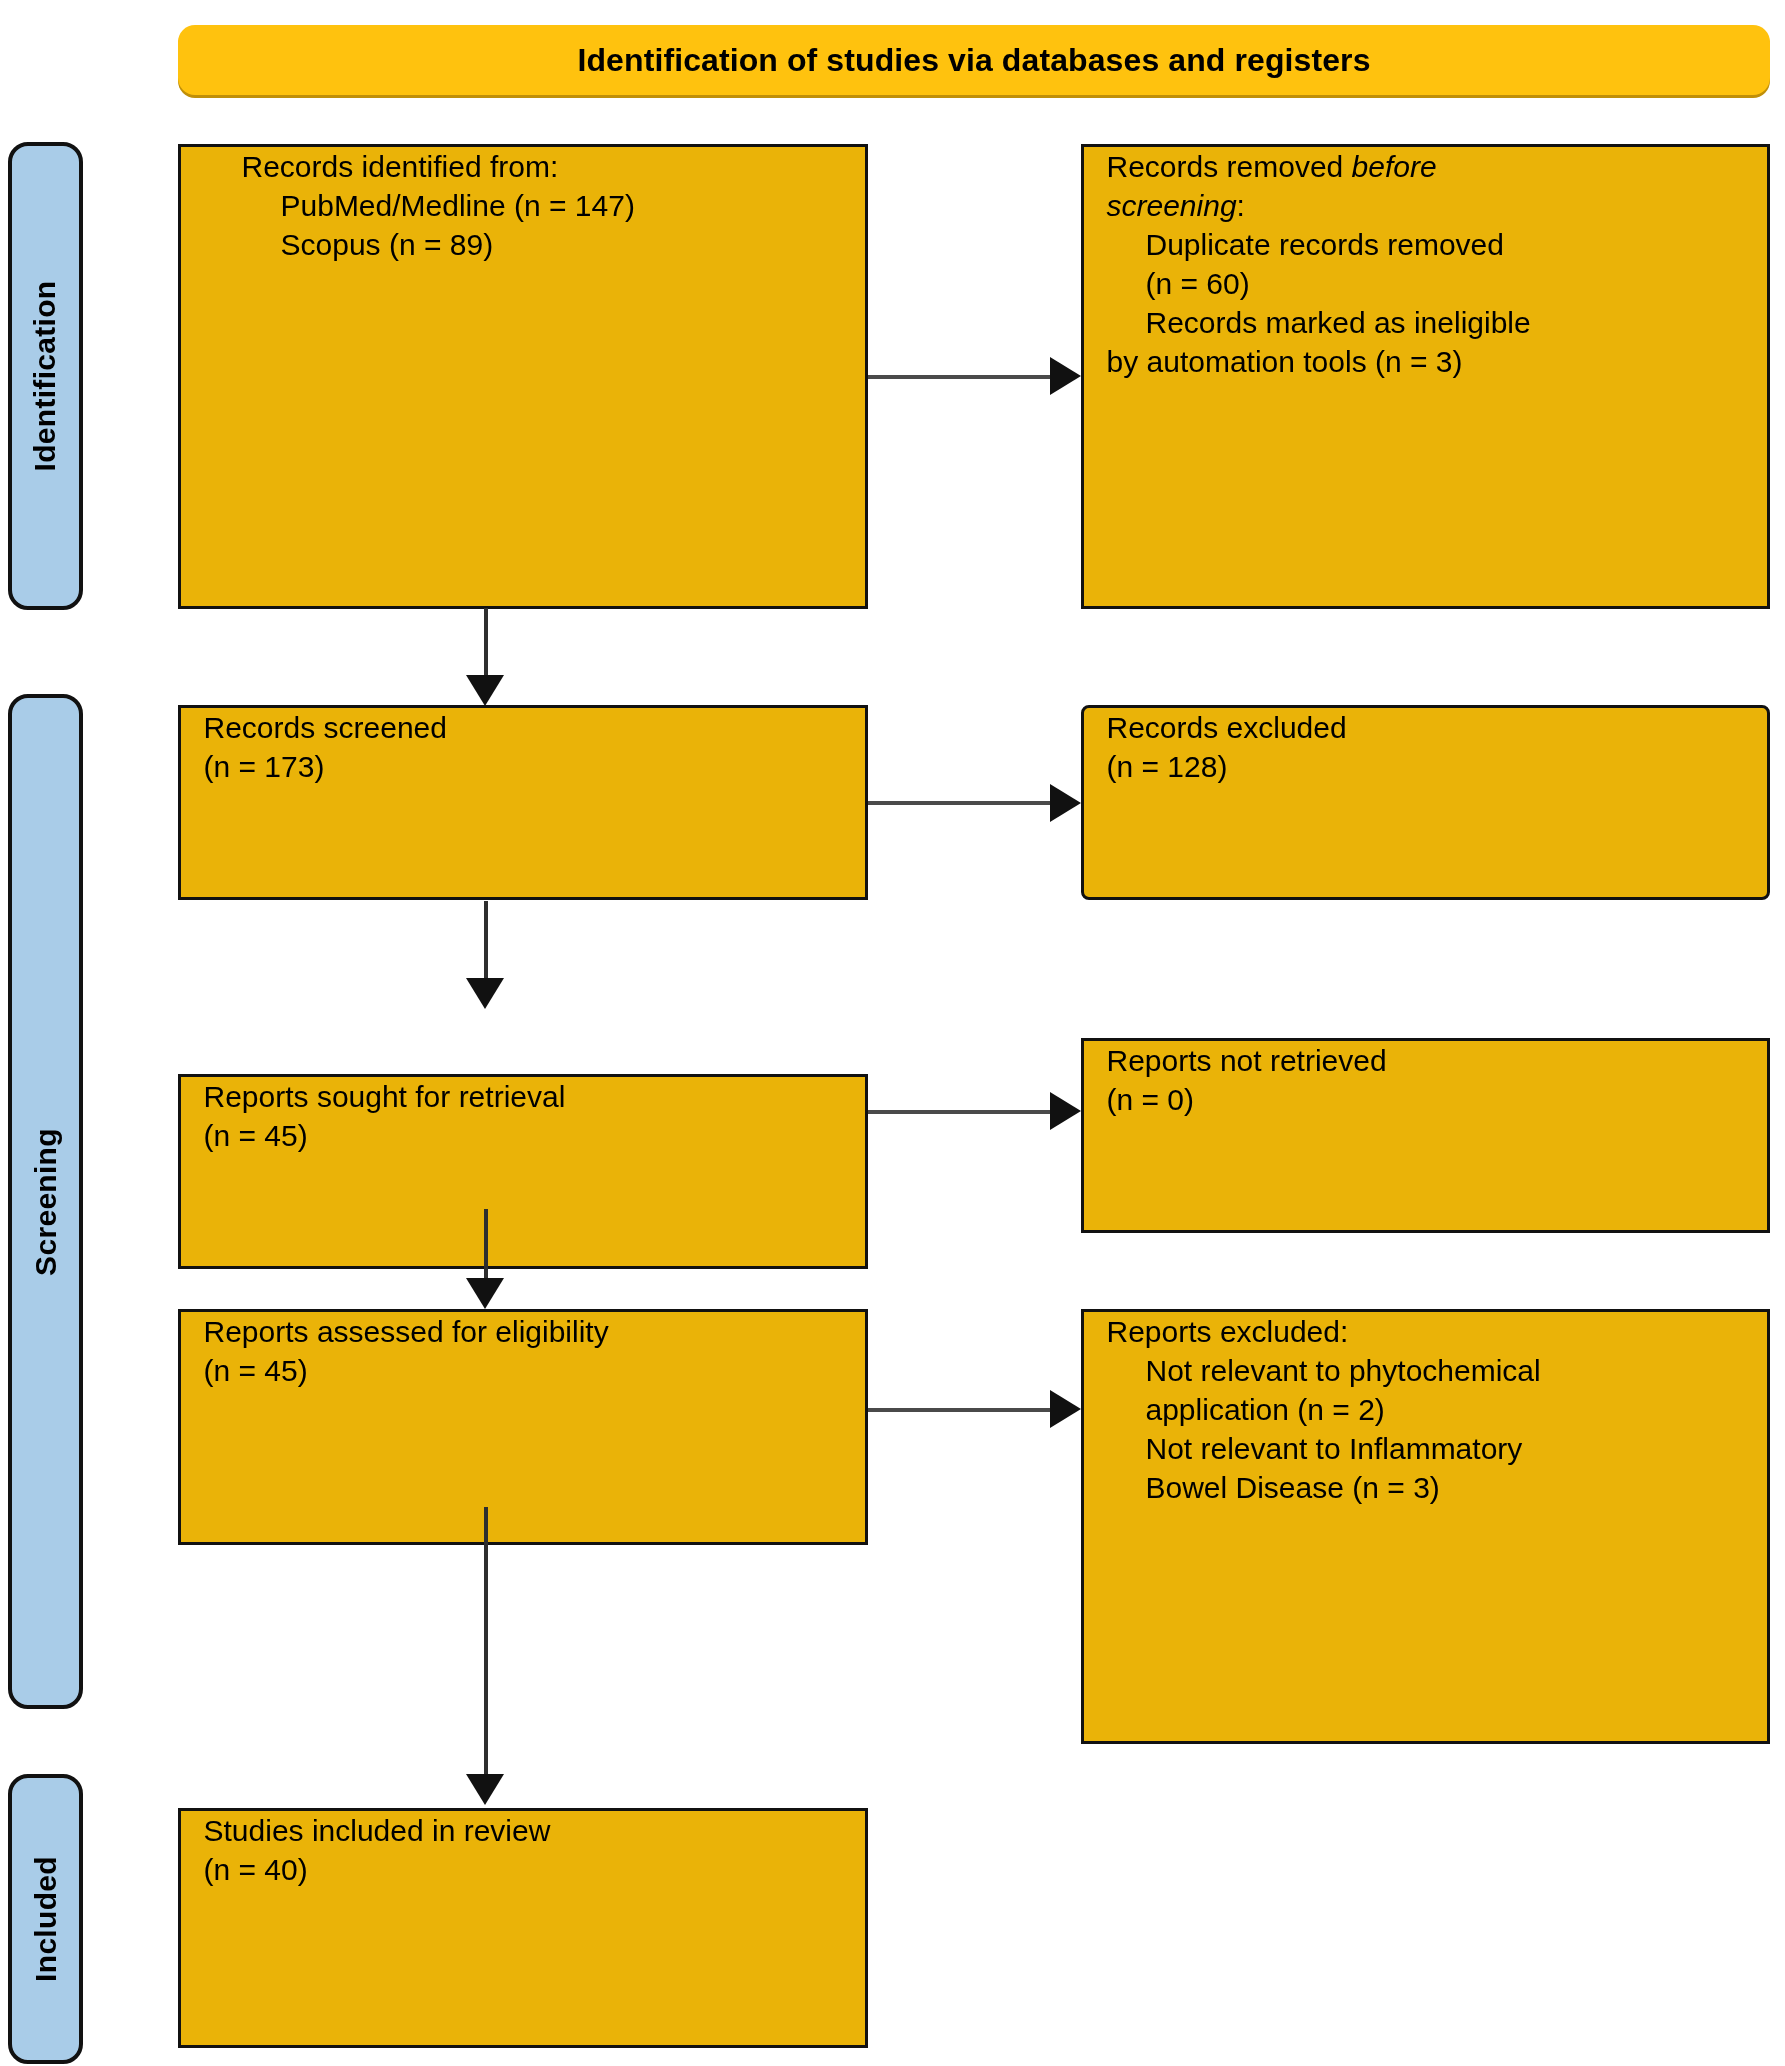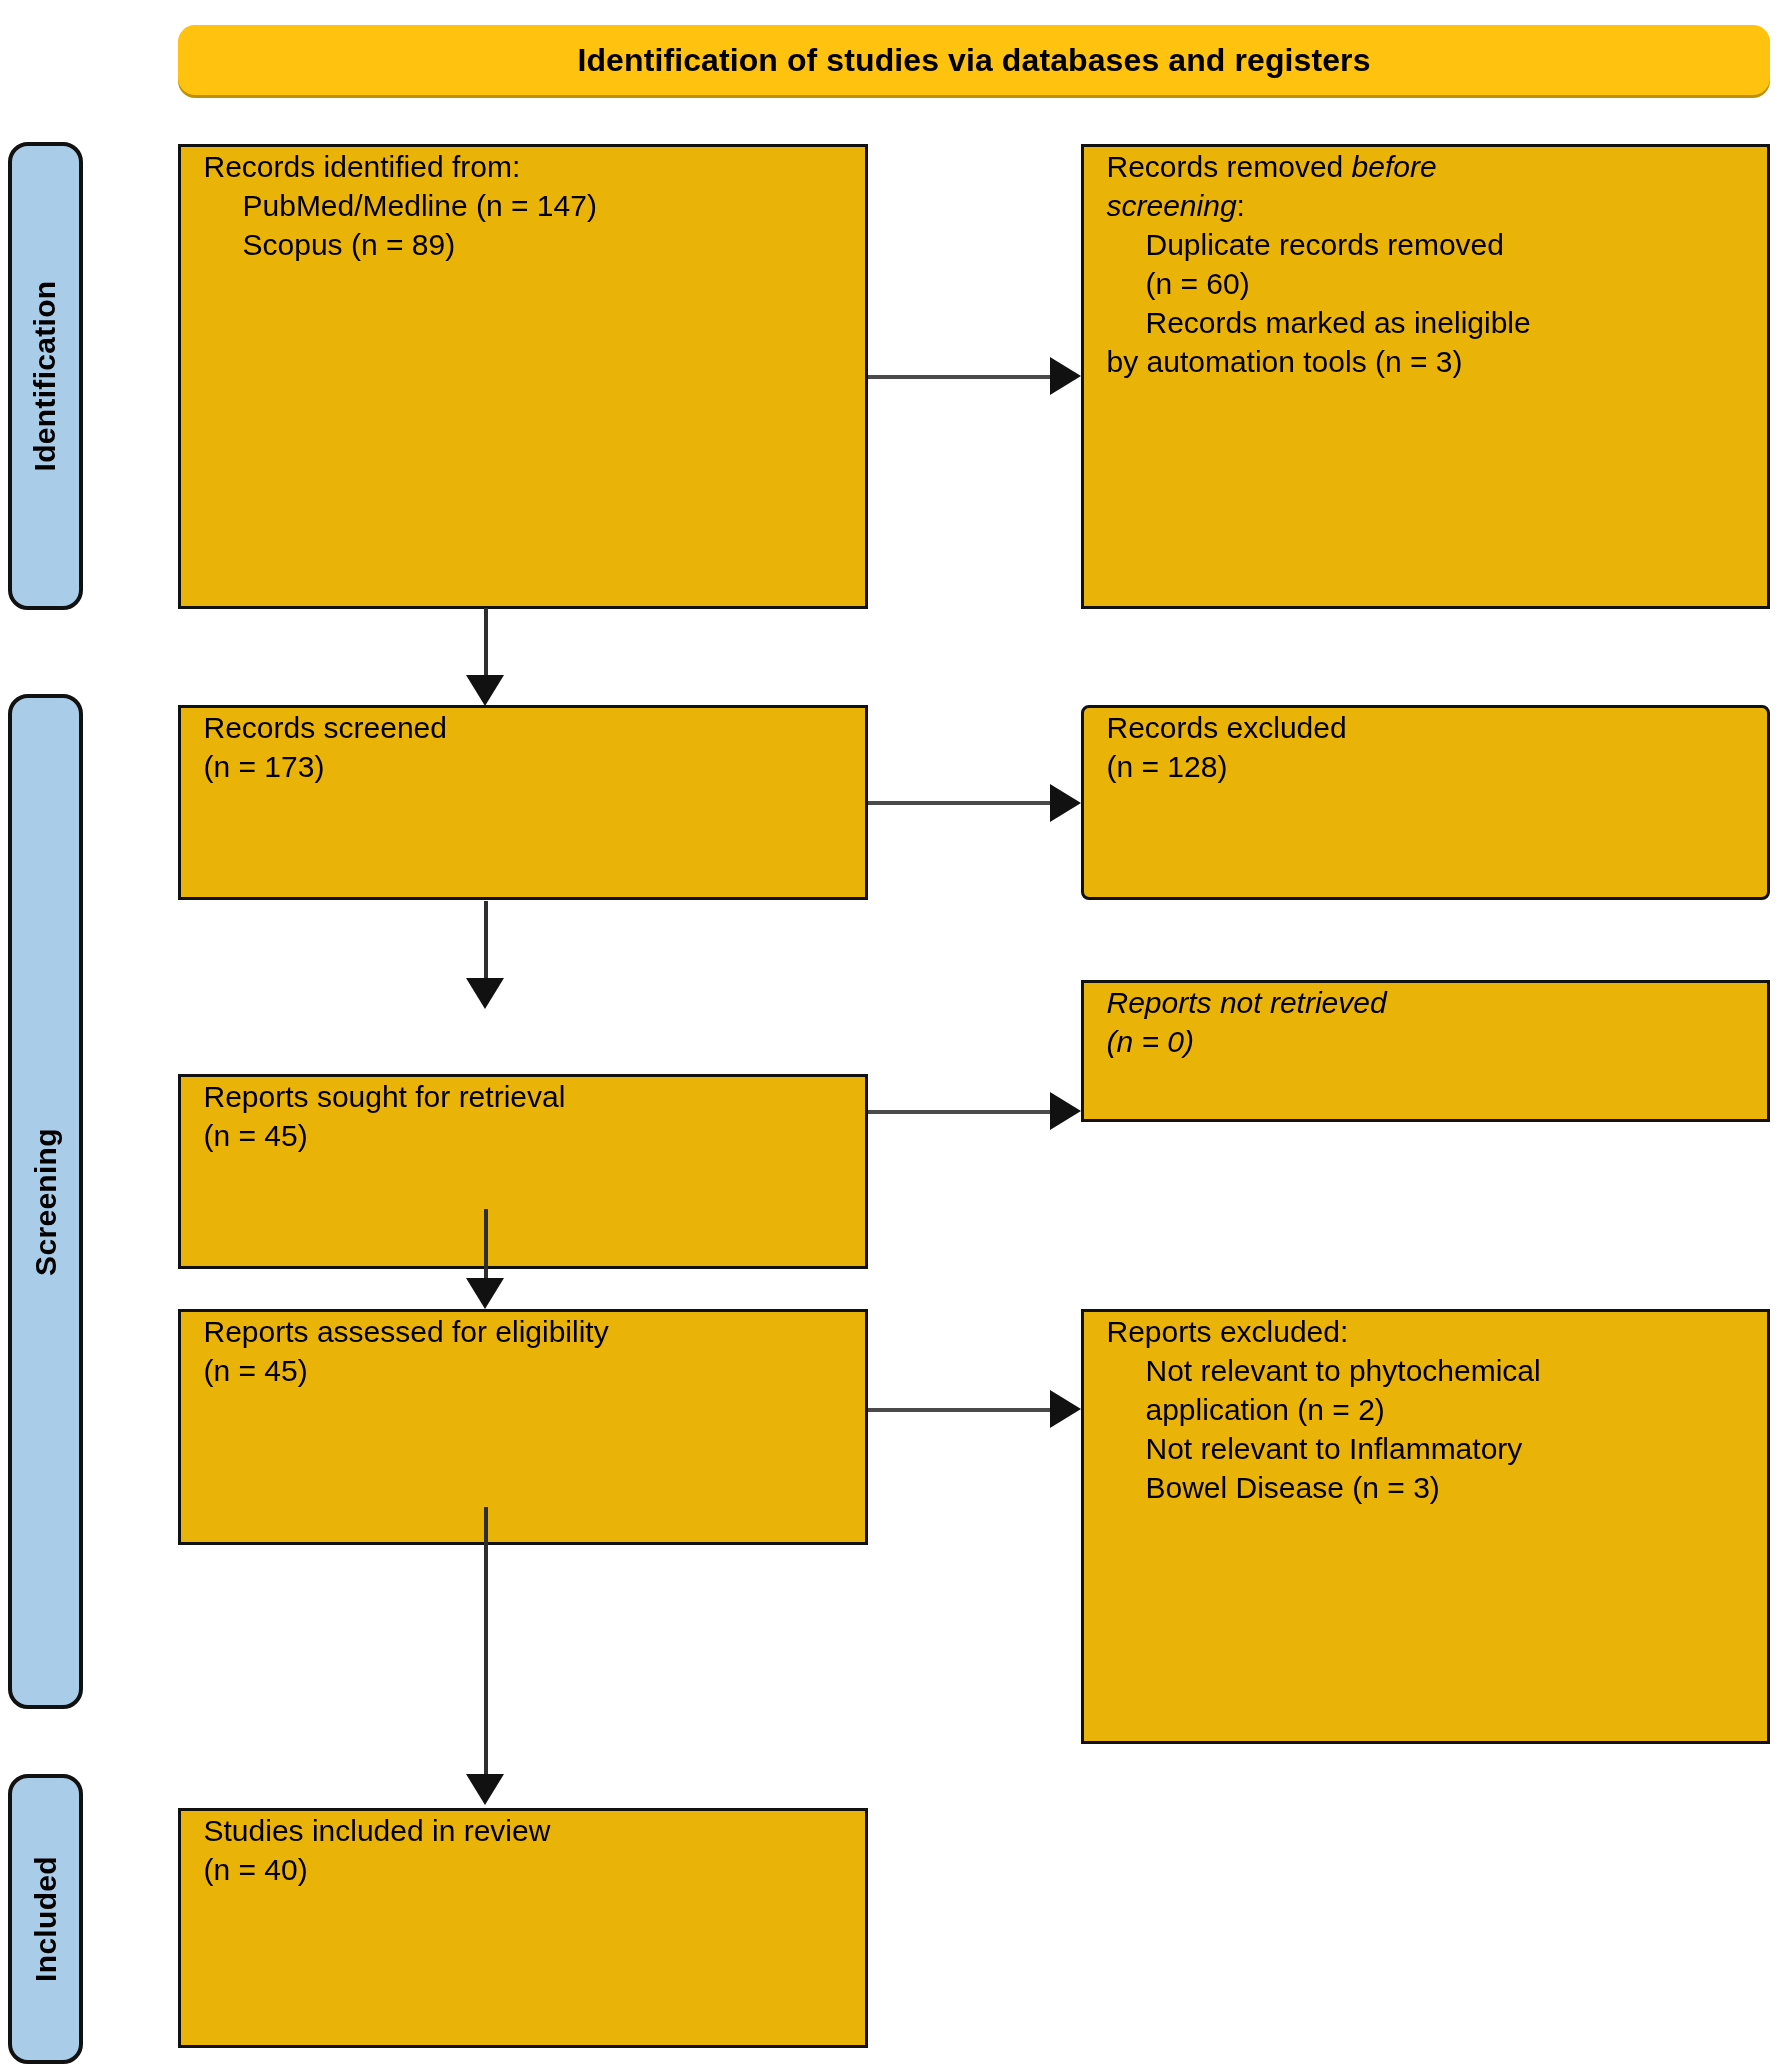--- a/index.html
+++ b/index.html
@@ -85,26 +85,26 @@
     color: #000000;
     white-space: pre-wrap;
   }
   .line.indent { padding-left: 39px; }
   .line .ital  { font-style: italic; }
 
   
   .col-left  { left: 178px;  width: 690px; }
   .col-right { left: 1081px; width: 689px; }
 
-  .b-identified { top: 144px;  height: 465px; }
+  .b-identified { top: 144px;  height: 465px; padding-left: 38px; }
   .b-removed    { top: 144px;  height: 465px; }
   .b-screened   { top: 705px; height: 195px; }
   .b-excluded   { top: 705px; height: 195px; border-radius: 8px; }
   .b-sought     { top: 1074px; height: 195px; }
-  .b-notretr    { top: 980px; height: 142px; font-style: italic; }
+  .b-notretr    { top: 1038px; height: 195px; }
   .b-assessed   { top: 1309px; height: 236px; }
   .b-repexcl    { top: 1309px; height: 435px; }
   .b-included   { top: 1808px; height: 240px; }
 
   
   .vline {
     position: absolute;
     width: 3.6px;
     background: #2e2e2e;
   }

